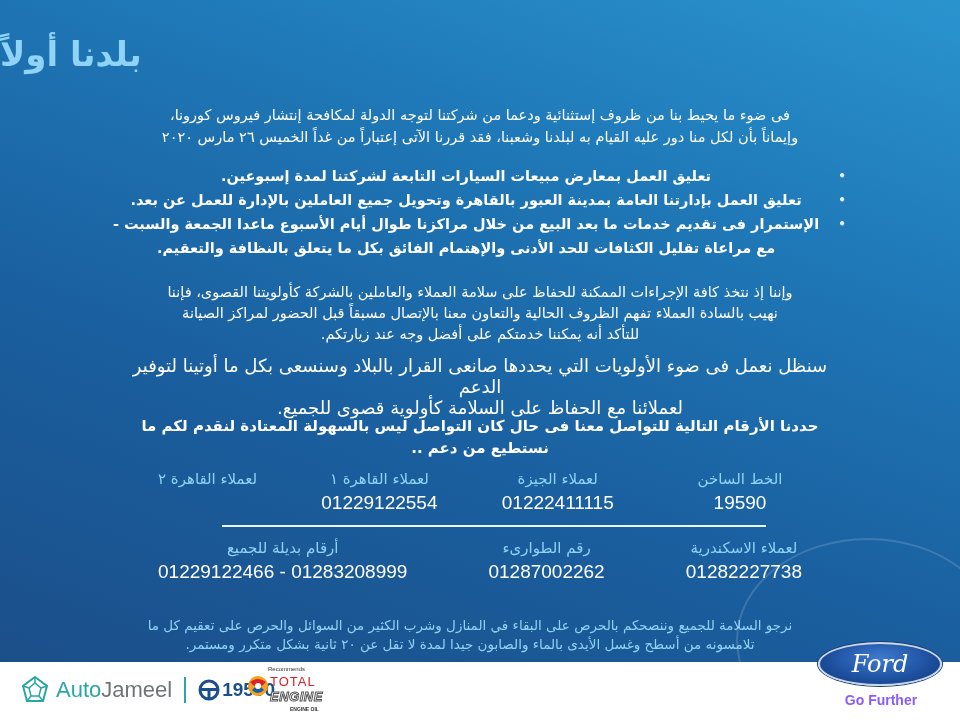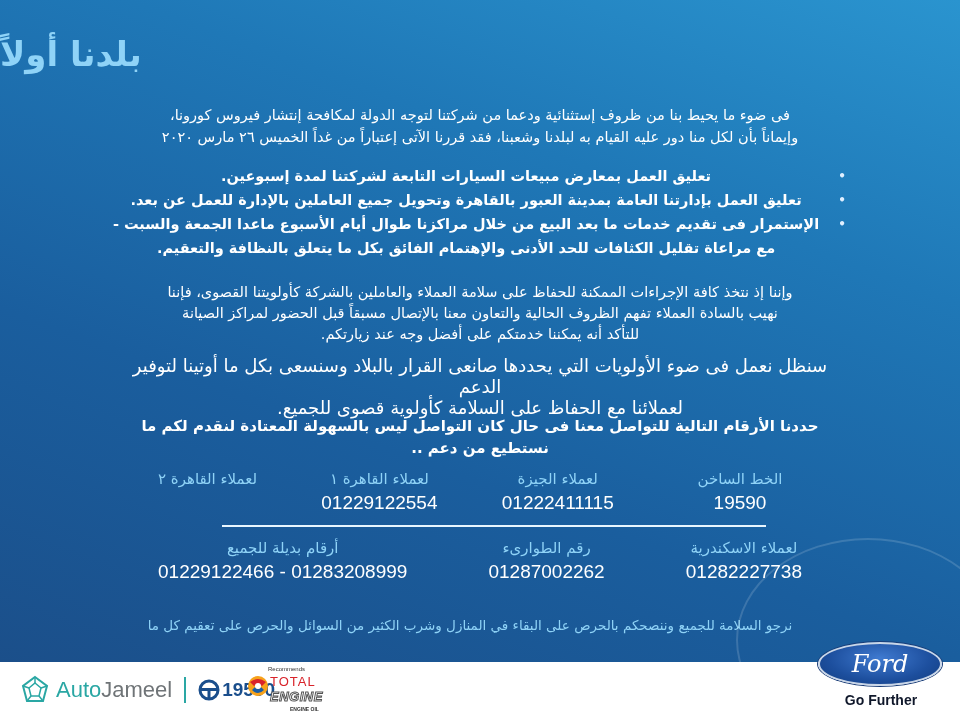--- a/index.html
+++ b/index.html
@@ -86,21 +86,21 @@
   .ford { position: absolute; left: 818px; top: 642px; width: 124px; height: 44px; }
   .ford-oval {
     width: 124px; height: 44px; border-radius: 50%;
     background: radial-gradient(ellipse at 50% 35%, #3f7ad0 0%, #1d4f9e 60%, #123c7e 100%);
     border: 2px solid #c9d6e8; box-shadow: 0 0 0 1px #1a3d78;
     display: flex; align-items: center; justify-content: center;
     color: #ffffff; font-family: "DejaVu Serif", serif; font-style: italic; font-weight: normal; font-size: 24px;
   }
   .go-further {
     position: absolute; left: 826px; top: 692px; width: 110px; text-align: center;
-    font-family: "Liberation Sans", sans-serif; font-weight: bold; font-size: 14px; color: #0f172a;
+    font-family: "Liberation Sans", sans-serif; font-weight: bold; font-size: 14px; color: #8b5cf6;
   }
 </style>
 </head>
 <body>
 
 <div class="poster">
   <div class="title">بلدنا أولاً</div>
 
   <div class="intro rtl">
     <div>فى ضوء ما يحيط بنا من ظروف إستثنائية ودعما من شركتنا لتوجه الدولة لمكافحة إنتشار فيروس كورونا،</div>
@@ -162,20 +162,21 @@
       <div class="num">01287002262</div>
     </div>
     <div class="contact">
       <div class="lbl">أرقام بديلة للجميع</div>
       <div class="num" style="direction:ltr">01229122466 - 01283208999</div>
     </div>
   </div>
 
   <div class="closing rtl">
     <div style="color:#8fd3f7">نرجو السلامة للجميع وننصحكم بالحرص على البقاء في المنازل وشرب الكثير من السوائل والحرص على تعقيم كل ما</div>
+    <div style="color:#8fd3f7">تلامسونه من أسطح وغسل الأيدى بالماء والصابون جيدا لمدة لا تقل عن ٢٠ ثانية بشكل متكرر ومستمر.</div>
   </div>
 </div>
 
 <div class="footer">
   <div class="aj">
     <svg width="30" height="30" viewBox="0 0 30 30">
       <polygon points="15,2 27,11 23,26 7,26 3,11" fill="none" stroke="#2aa7a4" stroke-width="2"></polygon>
       <polygon points="15,8 21,13 19,21 11,21 9,13" fill="none" stroke="#2aa7a4" stroke-width="1.5"></polygon>
       <line x1="15" y1="2" x2="15" y2="8" stroke="#2aa7a4" stroke-width="1.5"></line>
       <line x1="27" y1="11" x2="21" y2="13" stroke="#2aa7a4" stroke-width="1.5"></line>

